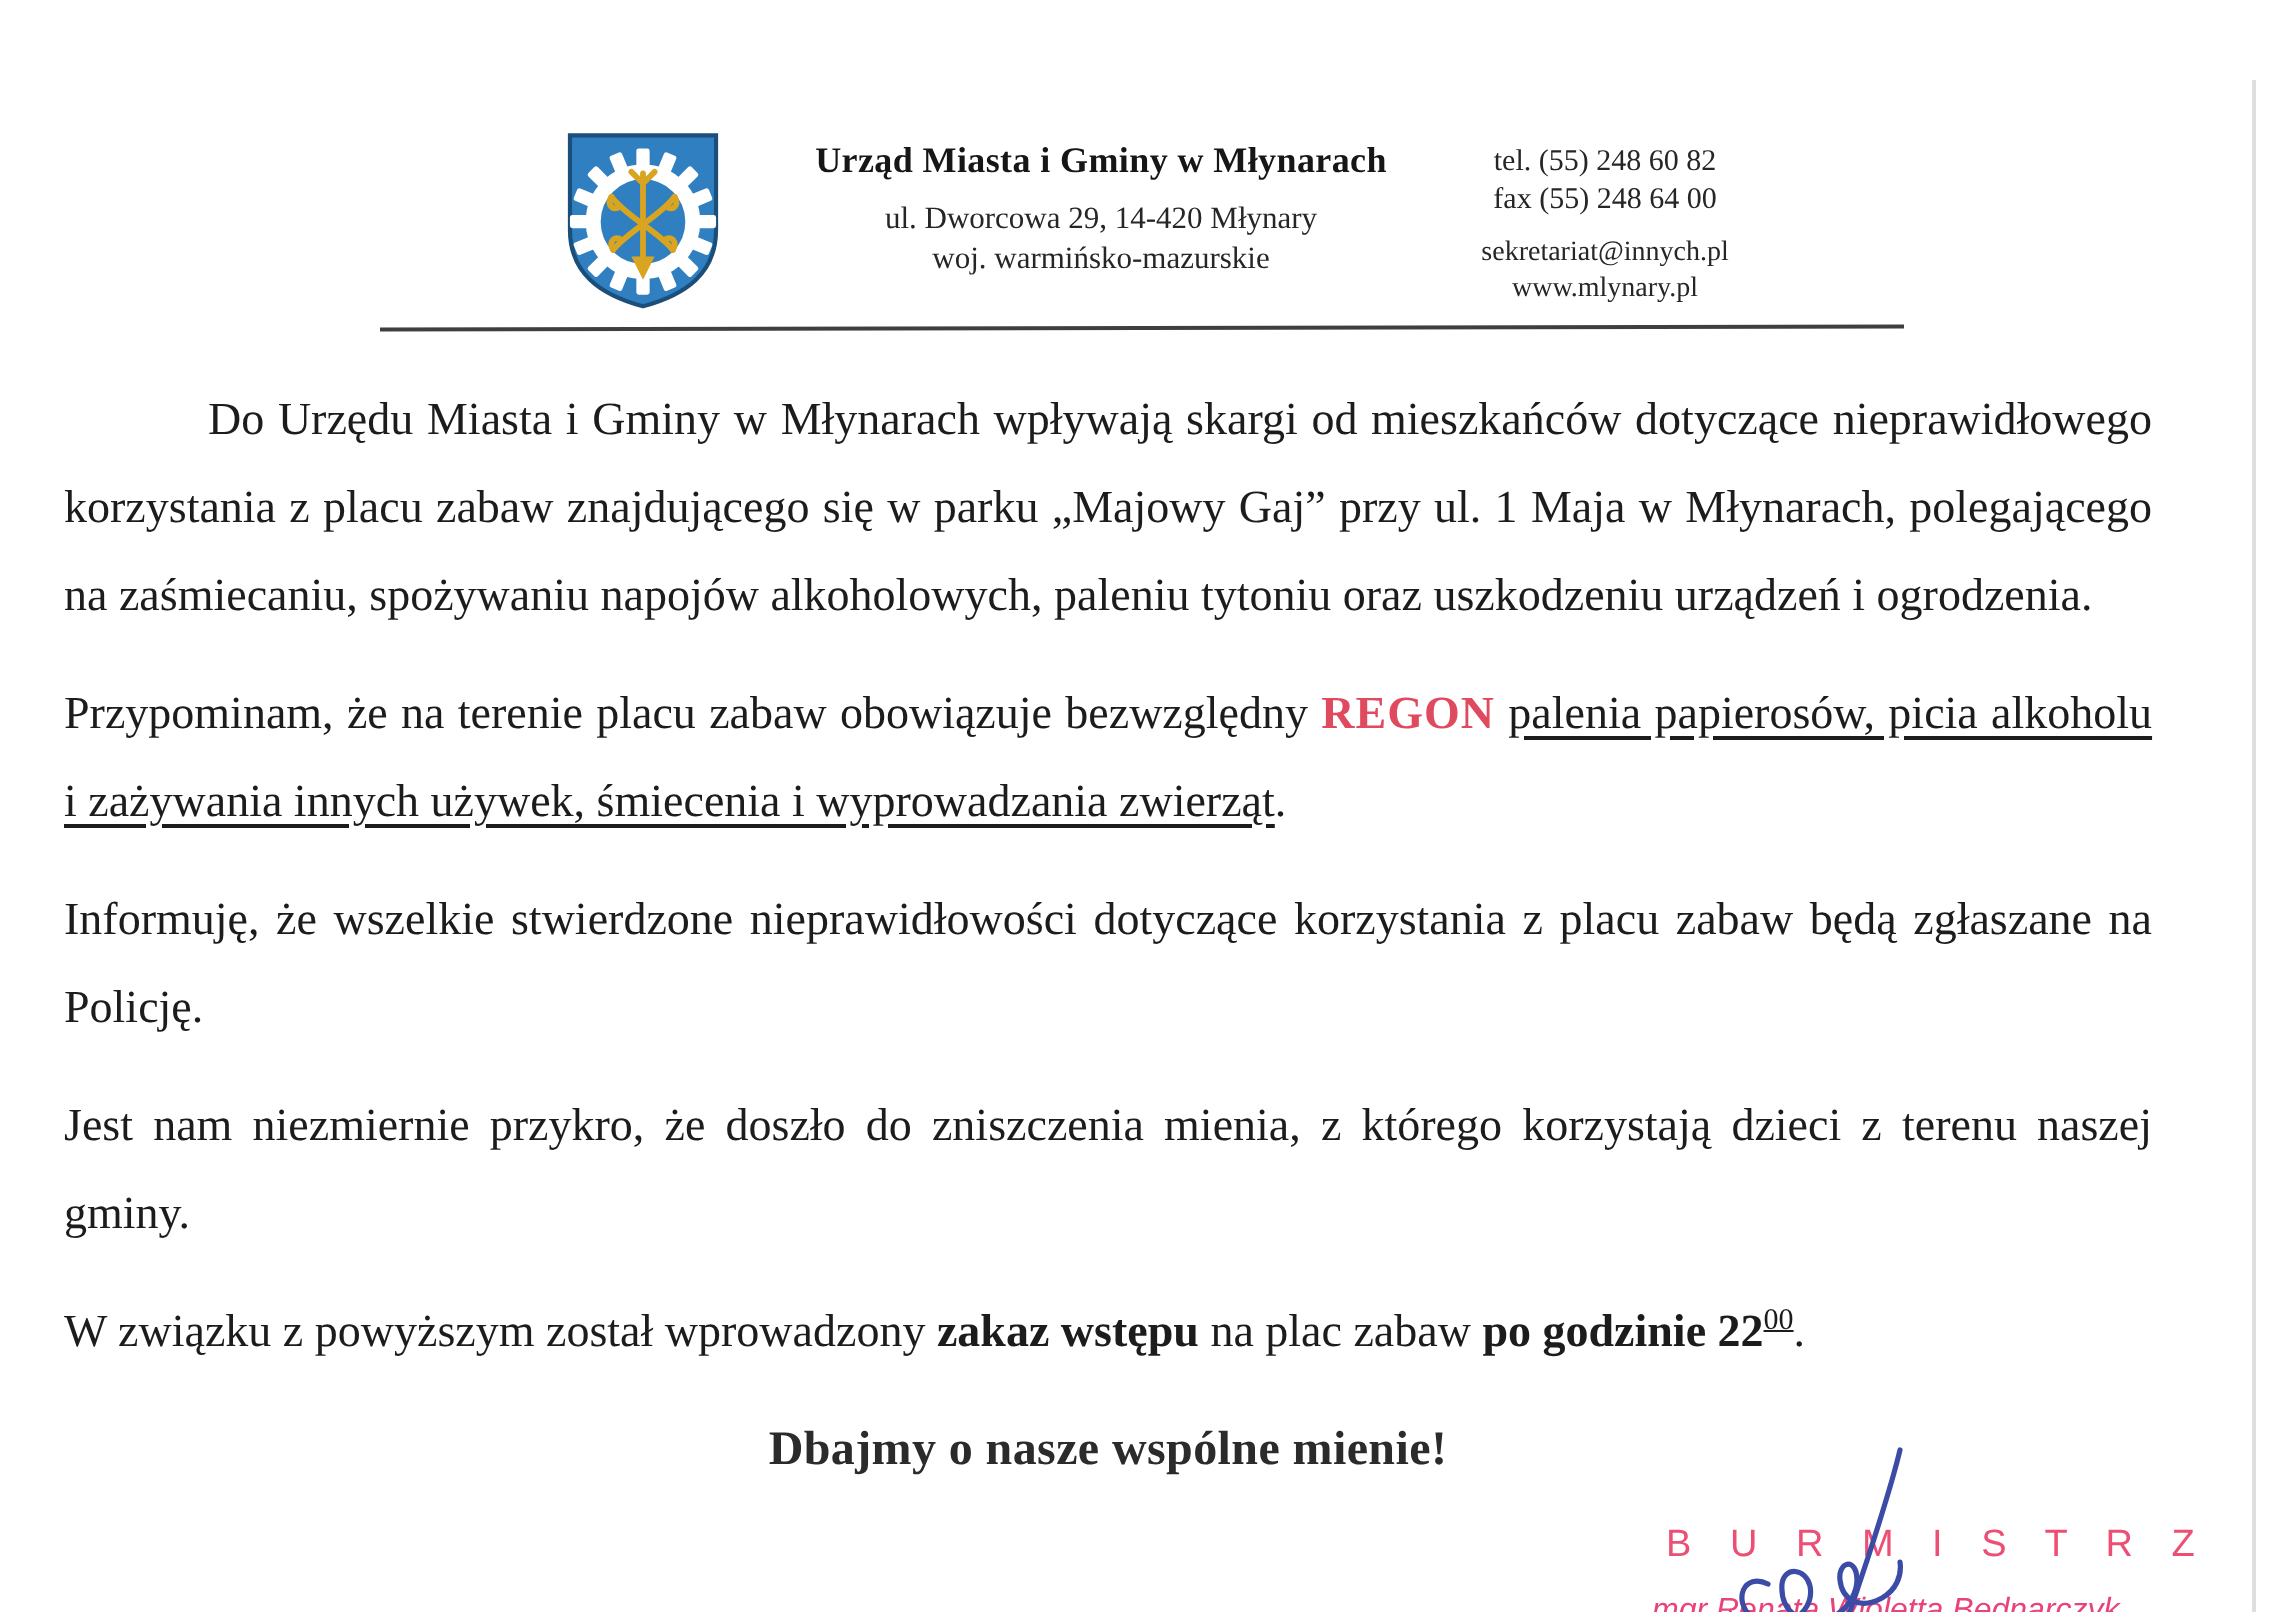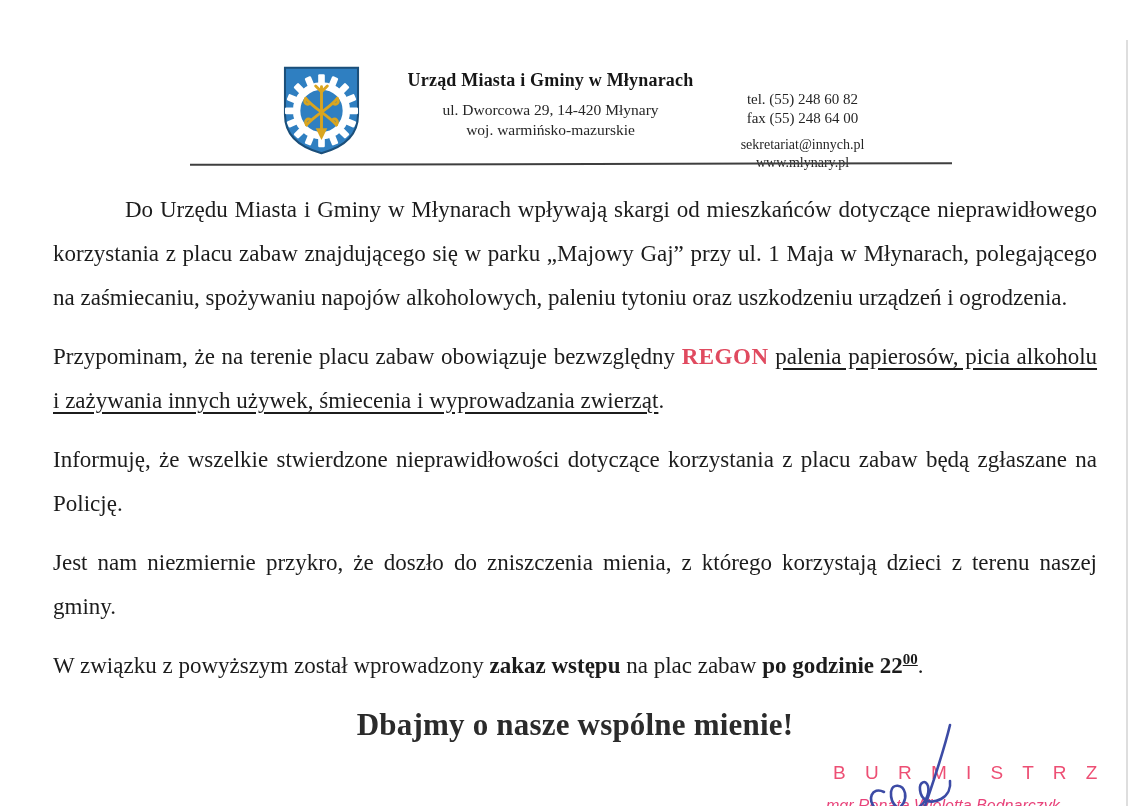--- a/index.html
+++ b/index.html
@@ -31,47 +31,47 @@
   .org-block {
     position: absolute; left: 378px; top: 30px; width: 345px;
     text-align: center;
     font-family: "Liberation Serif", serif;
   }
   .org-name { font-size: 18px; font-weight: bold; letter-spacing: .2px; color: #161616; }
   .org-addr { font-size: 15.5px; margin-top: 9px; line-height: 20px; color: #262626; }
   .org-ids  { font-size: 14.5px; margin-top: 7px; color: #262626; }
   .org-ids .gap { display: inline-block; width: 14px; }
   .contact-block {
-    position: absolute; left: 715px; top: 50px; width: 175px;
+    position: absolute; left: 715px; top: 32px; width: 175px;
     text-align: center; font-size: 15px; line-height: 19px; color: #262626;
   }
   .contact-block .mailweb { margin-top: 8px; font-size: 14px; line-height: 18px; }
   .head-rule {
     position: absolute; left: 190px; top: 123px; width: 762px; height: 2px;
     background: #3f3f3f; transform: rotate(-0.12deg);
   }
   
   .body-text {
-    position: absolute; left: 53px; top: 148px; width: 1044px;
+    position: absolute; left: 32px; top: 148px; width: 1044px;
     font-size: 23px; line-height: 44px; text-align: justify;
     color: #1c1c1c;
   }
   .body-text p { margin: 0 0 15px 0; }
   .indent { text-indent: 72px; }
   .zakaz { font-weight: bold; color: #e04a5f; letter-spacing: .5px; }
   .uline { text-decoration: underline; text-underline-offset: 4px; }
   .b { font-weight: bold; }
   .sup00 {
-    font-weight: bold; font-size: 15px; vertical-align: super;
+    font-weight: normal; font-size: 15px; vertical-align: super;
     text-decoration: underline; line-height: 0;
   }
   .closing {
     margin-top: 12px;
     text-align: center;
-    font-size: 31px; font-weight: bold; color: #2b2b2b;
+    font-size: 24px; font-weight: bold; color: #2b2b2b;
     letter-spacing: .2px;
   }
   
   .sig-block { position: absolute; left: 820px; top: 710px; width: 220px; height: 96px; }
   .sig-title {
     position: absolute; left: 13px; top: 12px;
     font-family: "Liberation Sans", sans-serif;
     font-size: 19px; font-weight: 500; letter-spacing: 7px;
     color: #ed4f74; white-space: nowrap;
   }

